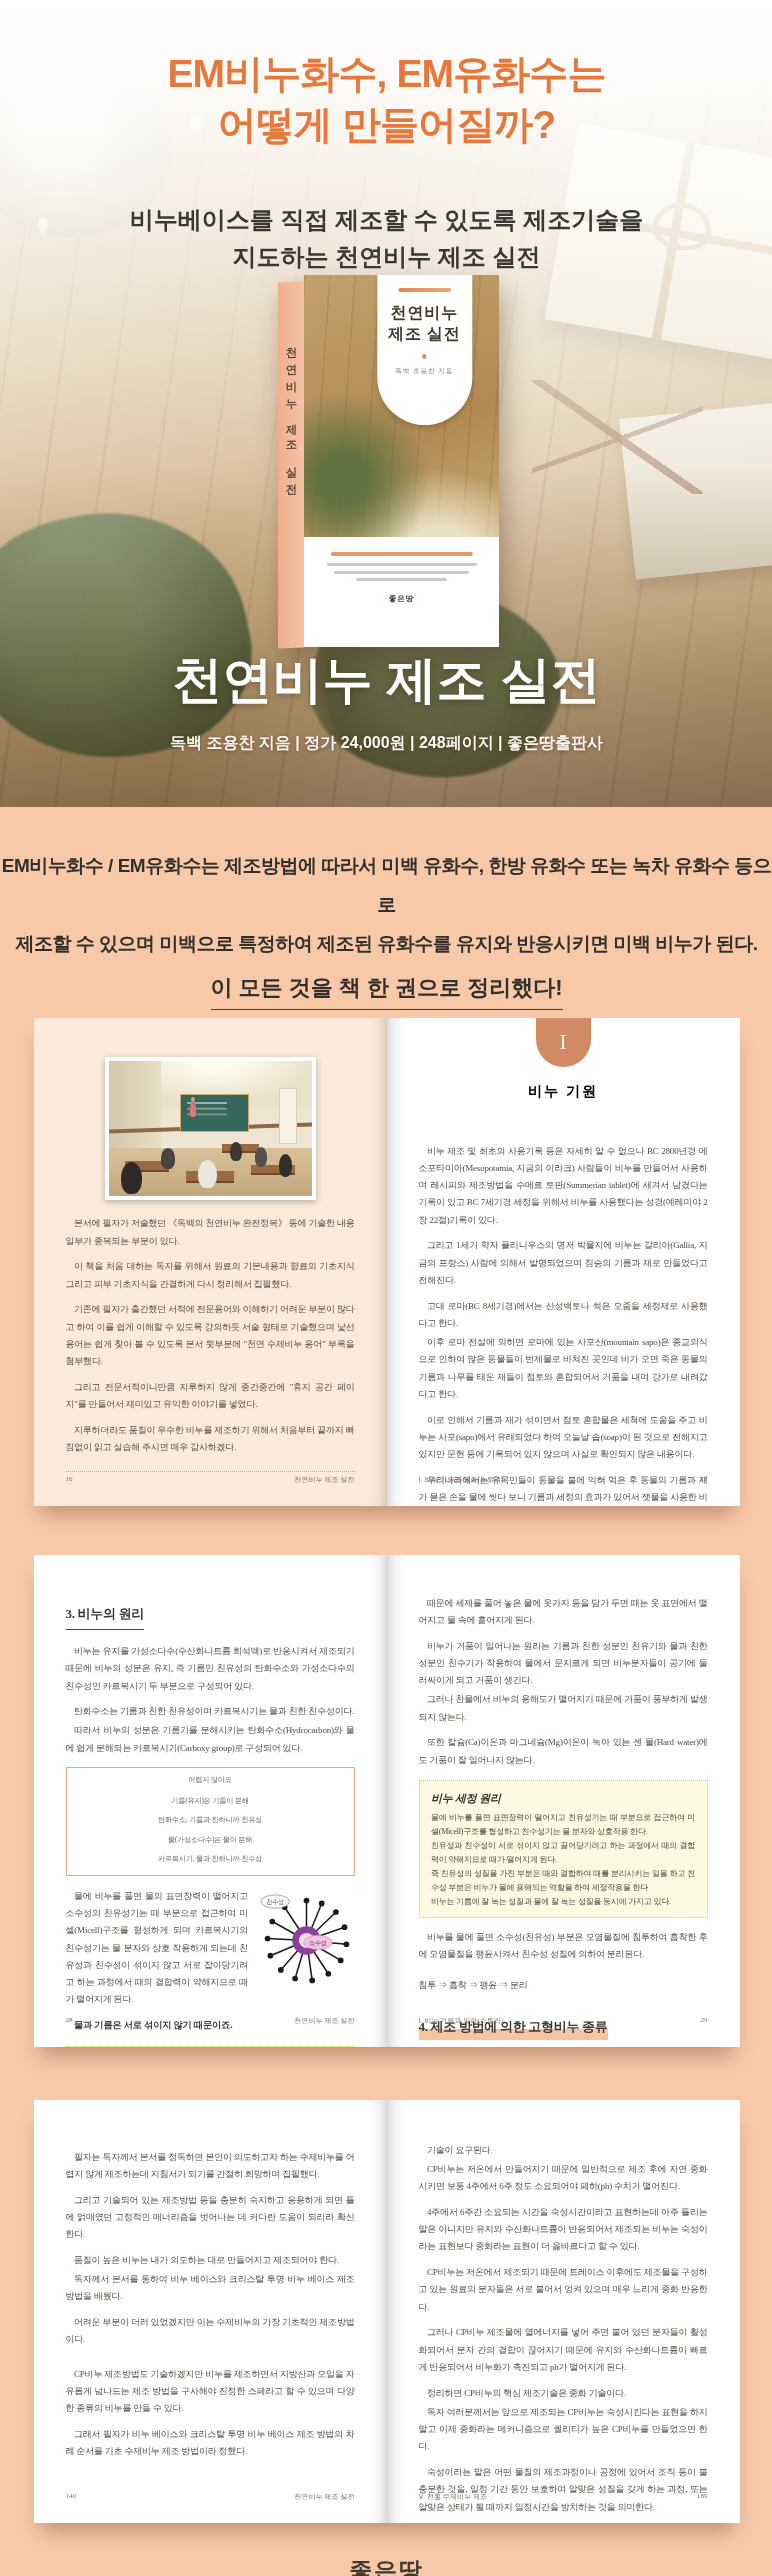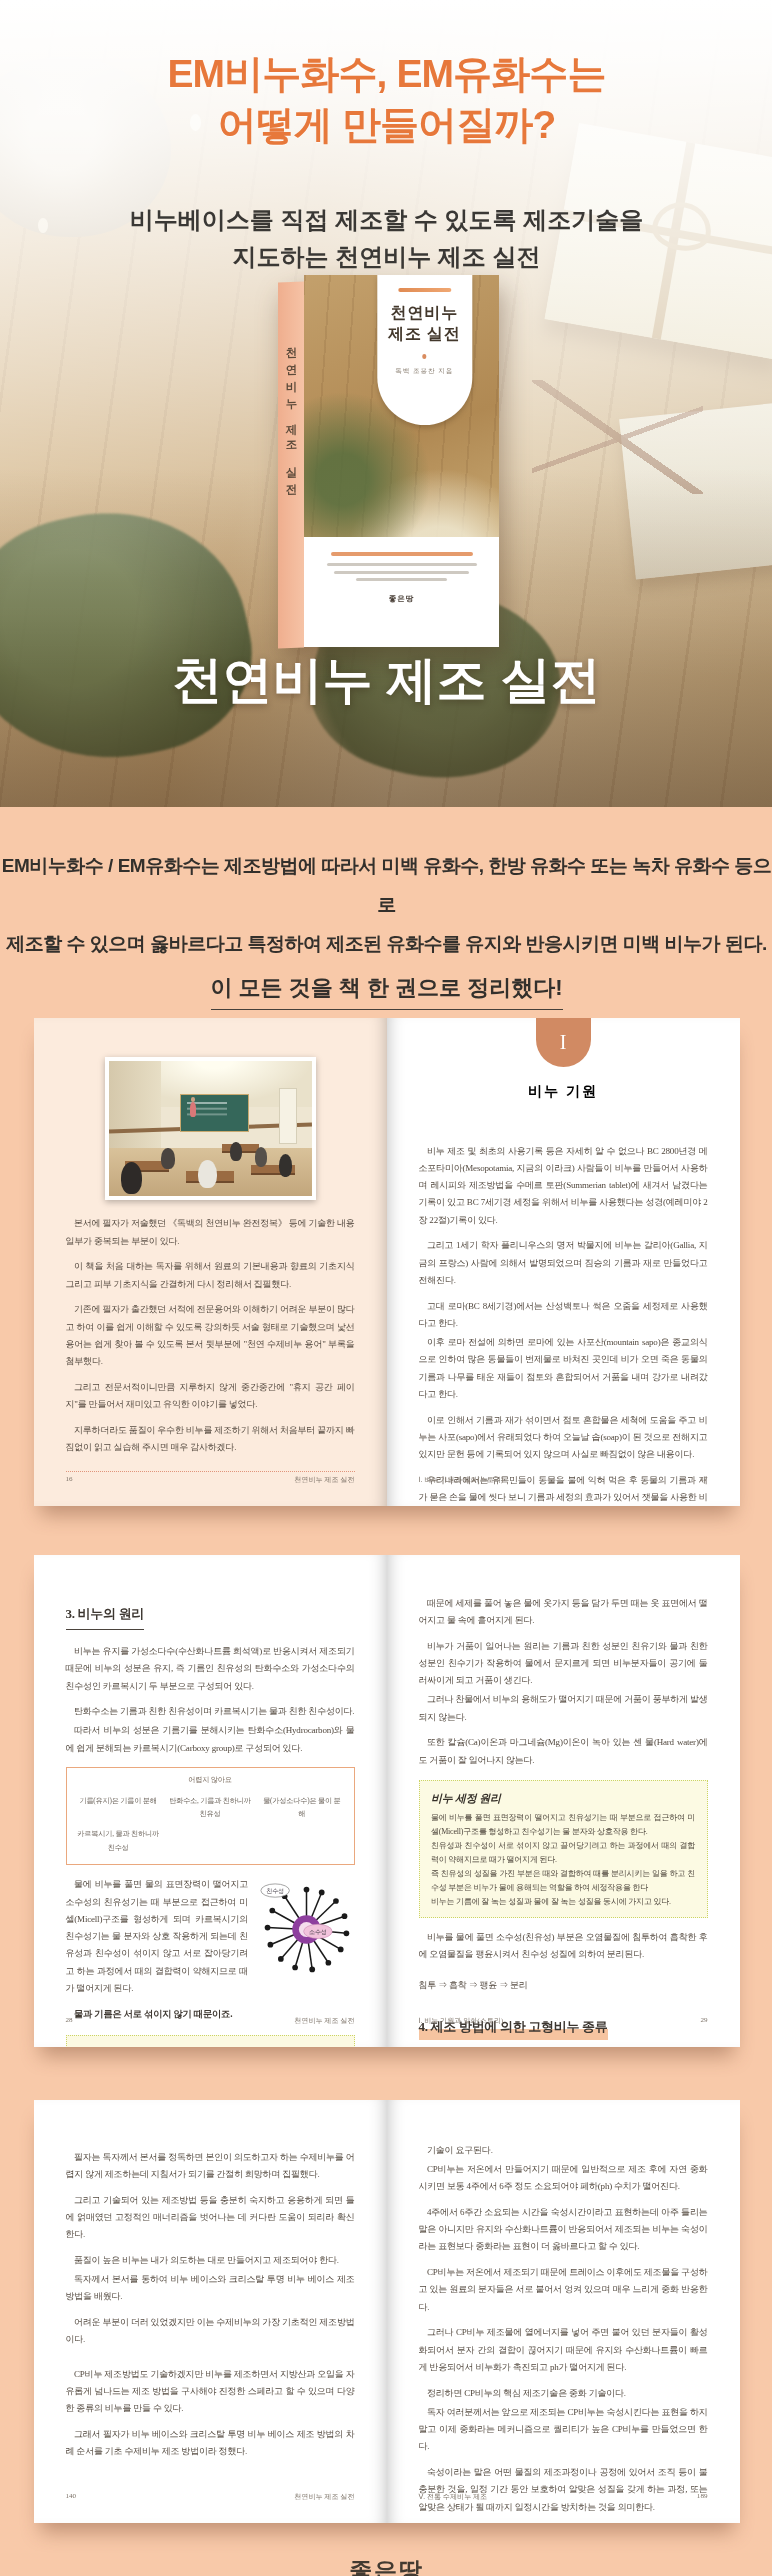--- a/index.html
+++ b/index.html
@@ -96,21 +96,21 @@
   .tab{width:55px;height:49px;margin:0 auto;background:#d18a63;border-radius:0 0 55px 55px;display:flex;align-items:center;justify-content:center;}
   .tab span{font-family:"Liberation Serif",serif;color:#fff;font-size:20px;}
   .ch-title{margin-top:15px;text-align:center;font-weight:800;font-size:14.2px;color:#000000;letter-spacing:1.9px;}
   .ch-body{margin-top:42px;}
 
   
   .h3x{font-size:13px;font-weight:800;color:#3c3630;margin:13.3px 0 13.3px;display:inline-block;border-bottom:1.9px solid #4a433c;padding-bottom:1.9px;letter-spacing:-0.3px;}
   .h4x{font-size:13px;font-weight:800;color:#3c3630;margin:15px 0 11.4px;display:inline-block;background:linear-gradient(rgba(0,0,0,0) 58%, #f6c4a0 58%);letter-spacing:-0.3px;}
   .ibox{border:0.9px solid #eaa87e;margin:9.5px 0 11.4px;padding:6.6px 9.5px 8.5px;font-size:7.2px;color:#6b635a;}
   .ibox .it{text-align:center;margin-bottom:6.6px;color:#77695c;}
-  .ibox .ig{display:grid;grid-template-columns:1fr 1fr 1fr;row-gap:5.7px;column-gap:7.6px;text-align:center;}
+  .ibox .ig{display:grid;grid-template-columns:1fr;row-gap:5.7px;column-gap:7.6px;text-align:center;}
   .note{background:#fcfae3;border:1.9px dotted #cbd464;padding:7.6px 11.4px;font-size:8px;line-height:1.75;color:#4e463d;margin-top:11.4px;}
   .note b{display:block;font-size:11px;margin-bottom:2.8px;color:#353029;font-style:italic;}
   .note div{margin:0;}
   .bold-line{font-weight:700;color:#403a33;font-size:9.3px;margin:11.4px 0 0;font-family:"Liberation Serif",serif;}
   .mic{float:right;width:97px;height:95px;margin:5.7px 0 3.8px 9.5px;}
   .flow{margin:13.3px 0 5.7px;font-family:"Liberation Serif",serif;font-size:9px;color:#53493f;}
 
   .logo{margin-top:32px;text-align:center;font-weight:900;font-size:23px;color:#423a31;letter-spacing:1.9px;}
 </style>
 </head>
@@ -158,27 +158,28 @@
         <div class="tag"></div>
         <div class="ln l1"></div>
         <div class="ln l2"></div>
         <div class="ln l3"></div>
         <div class="cov-pub">좋은땅</div>
       </div>
     </div>
   </div>
 
   <div class="big-title">천연비누 제조 실전</div>
+  <div class="book-info">독백 조용찬 지음 | 정가 24,000원 | 248페이지 | 좋은땅출판사</div>
 </div>
 
 <div class="coral">
 
   <div class="intro">
     <p>EM비누화수 / EM유화수는 제조방법에 따라서 미백 유화수, 한방 유화수 또는 녹차 유화수 등으로</p>
-    <p>제조할 수 있으며 옳바르다고 특정하여 제조된 유화수를 유지와 반응시키면 미백 비누가 된다.</p>
+    <p>제조할 수 있으며 미백으로 특정하여 제조된 유화수를 유지와 반응시키면 미백 비누가 된다.</p>
     <span class="hl">이 모든 것을 책 한 권으로 정리했다!</span>
   </div>
 
   <div class="spread s1">
     <div class="page pgL gutL">
       <div class="pad">
         <div class="photo">
           <div class="ph-ceil"></div>
           <div class="ph-wallL"></div>
           <div class="ph-rail"></div>
@@ -216,21 +217,21 @@
     <div class="page gutR">
       <div class="tab">
         <span>I</span>
       </div>
       <div class="ch-title">비누 기원</div>
       <div class="pad ch-body btxt" style="padding-top:0;">
         <p>비누 제조 및 최초의 사용기록 등은 자세히 알 수 없으나 BC 2800년경 메소포타미아(Mesopotamia, 지금의 이라크) 사람들이 비누를 만들어서 사용하며 레시피와 제조방법을 수메르 토판(Summerian tablet)에 새겨서 남겼다는 기록이 있고 BC 7세기경 세정을 위해서 비누를 사용했다는 성경(예레미야 2장 22절)기록이 있다.</p>
         <p>그리고 1세기 학자 플리니우스의 명저 박물지에 비누는 갈리아(Gallia, 지금의 프랑스) 사람에 의해서 발명되었으며 짐승의 기름과 재로 만들었다고 전해진다.</p>
         <p style="margin-bottom:1.9px;">고대 로마(BC 8세기경)에서는 산성백토나 썩은 오줌을 세정제로 사용했다고 한다.</p>
         <p>이후 로마 전설에 의하면 로마에 있는 사포산(mountain sapo)은 종교의식으로 인하여 많은 동물들이 번제물로 바쳐진 곳인데 비가 오면 죽은 동물의 기름과 나무를 태운 재들이 점토와 혼합되어서 거품을 내며 강가로 내려갔다고 한다.</p>
-        <p>이로 인해서 기름과 재가 섞이면서 점토 혼합물은 세척에 도움을 주고 비누는 사포(sapo)에서 유래되었다 하여 오늘날 솝(soap)이 된 것으로 전해지고 있지만 문헌 등에 기록되어 있지 않으며 사실로 빠짐없이 않은 내용이다.</p>
+        <p>이로 인해서 기름과 재가 섞이면서 점토 혼합물은 세척에 도움을 주고 비누는 사포(sapo)에서 유래되었다 하여 오늘날 솝(soap)이 된 것으로 전해지고 있지만 문헌 등에 기록되어 있지 않으며 사실로 확인되지 않은 내용이다.</p>
         <p>우리나라에서는 유목민들이 동물을 불에 익혀 먹은 후 동물의 기름과 재가 묻은 손을 물에 씻다 보니 기름과 세정의 효과가 있어서 잿물을 사용한 비누의 제조 역사가 시작된 것으로 추정된다.</p>
 
       </div>
       <div class="pfoot">
         <span>Ⅰ. 비누 기원과 일화(스토리)</span>
         <span>17</span>
       </div>
     </div>
   </div>
 

